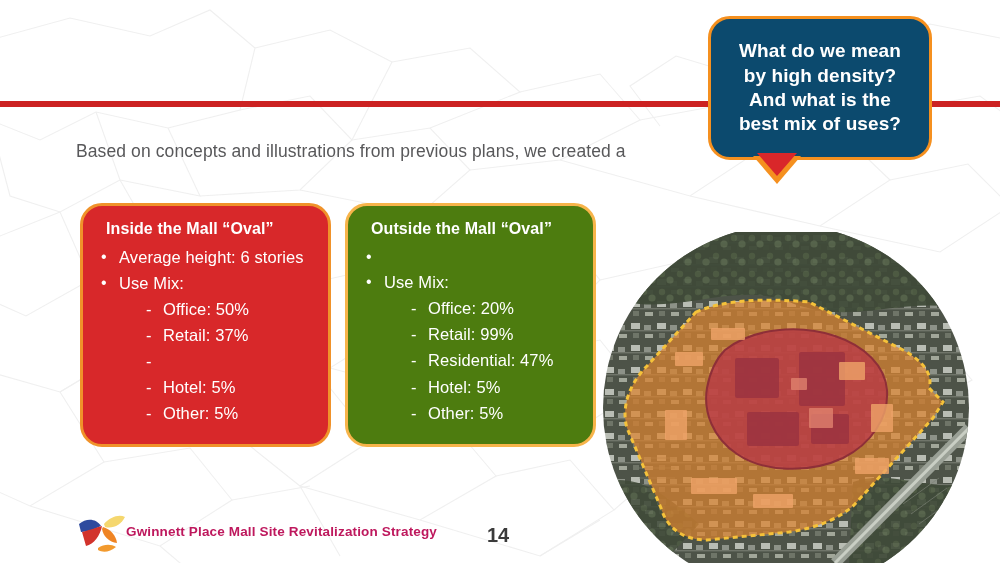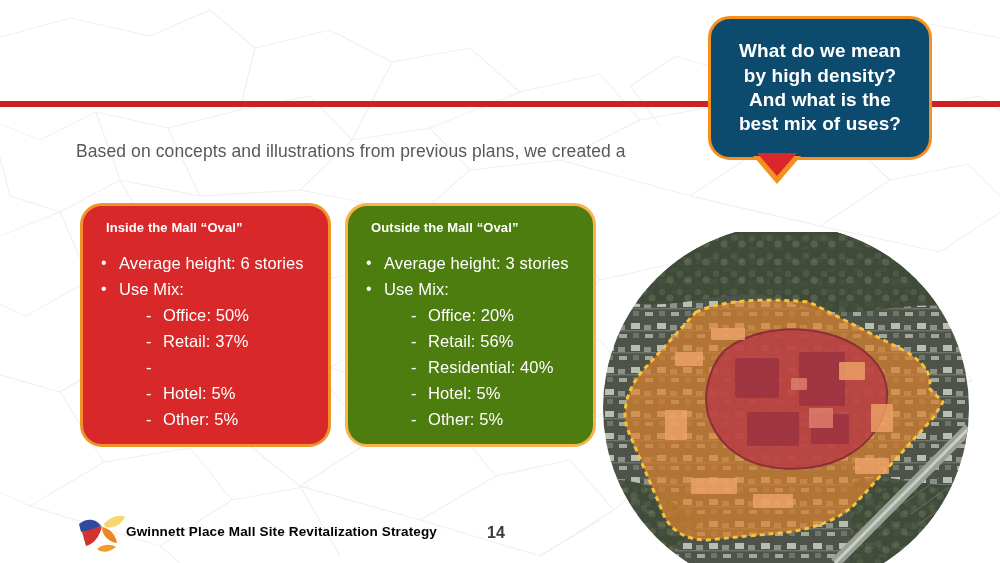--- a/index.html
+++ b/index.html
@@ -119,24 +119,24 @@
     background:#d8282a;
     border-color:#f0922a;
   }
   .card.orange{
     left:345px;width:251px;
     background:#4d7c0f;
     border-color:#f7b44a;
   }
   .card-title{
     color:#ffffff;
-    font-size:13px;
+    font-size:16px;
     font-weight:700;
     letter-spacing:.1px;
-    margin:0 0 15px 5px;
+    margin:0 0 6px 5px;
     white-space:nowrap;
   }
   .bullets{list-style:none;margin:0;padding:0;}
   .bullet{
     display:flex;
     color:#ffffff;
     font-size:16.5px;
     line-height:1.58;
     letter-spacing:.1px;
     white-space:nowrap;
@@ -169,28 +169,28 @@
   
   .footer-logo{
     position:absolute;left:76px;top:508px;
     width:50px;height:46px;
     z-index:4;
   }
   .footer-text{
     position:absolute;left:126px;top:524px;
     font-size:13.5px;
     font-weight:700;
-    color:#000000;
+    color:#be185d;
     letter-spacing:.15px;
     white-space:nowrap;
     z-index:4;
   }
   .page-num{
     position:absolute;left:487px;top:524px;
-    font-size:16px;
+    font-size:20px;
     font-weight:700;
     color:#3b3b3b;
     z-index:4;
   }
 </style>
 </head>
 <body>
 
 <div id="slide">
 
@@ -290,39 +290,38 @@
         <span>Other: 5%</span>
       </li>
     </ul>
   </div>
 
   <div class="card orange">
     <div class="card-title">Outside the Mall “Oval”</div>
     <ul class="bullets">
       <li class="bullet">
         <span class="dot">•</span>
-        <span>Average height: 3 stories</span>
       </li>
       <li class="bullet">
         <span class="dot">•</span>
         <span>Use Mix:</span>
       </li>
     </ul>
     <ul class="sub-list">
       <li class="sub-item">
         <span class="dash">-</span>
         <span>Office: 20%</span>
       </li>
       <li class="sub-item">
         <span class="dash">-</span>
-        <span>Retail: 56%</span>
-      </li>
-      <li class="sub-item">
-        <span class="dash">-</span>
-        <span>Residential: 40%</span>
+        <span>Retail: 99%</span>
+      </li>
+      <li class="sub-item">
+        <span class="dash">-</span>
+        <span>Residential: 47%</span>
       </li>
       <li class="sub-item">
         <span class="dash">-</span>
         <span>Hotel: 5%</span>
       </li>
       <li class="sub-item">
         <span class="dash">-</span>
         <span>Other: 5%</span>
       </li>
     </ul>

